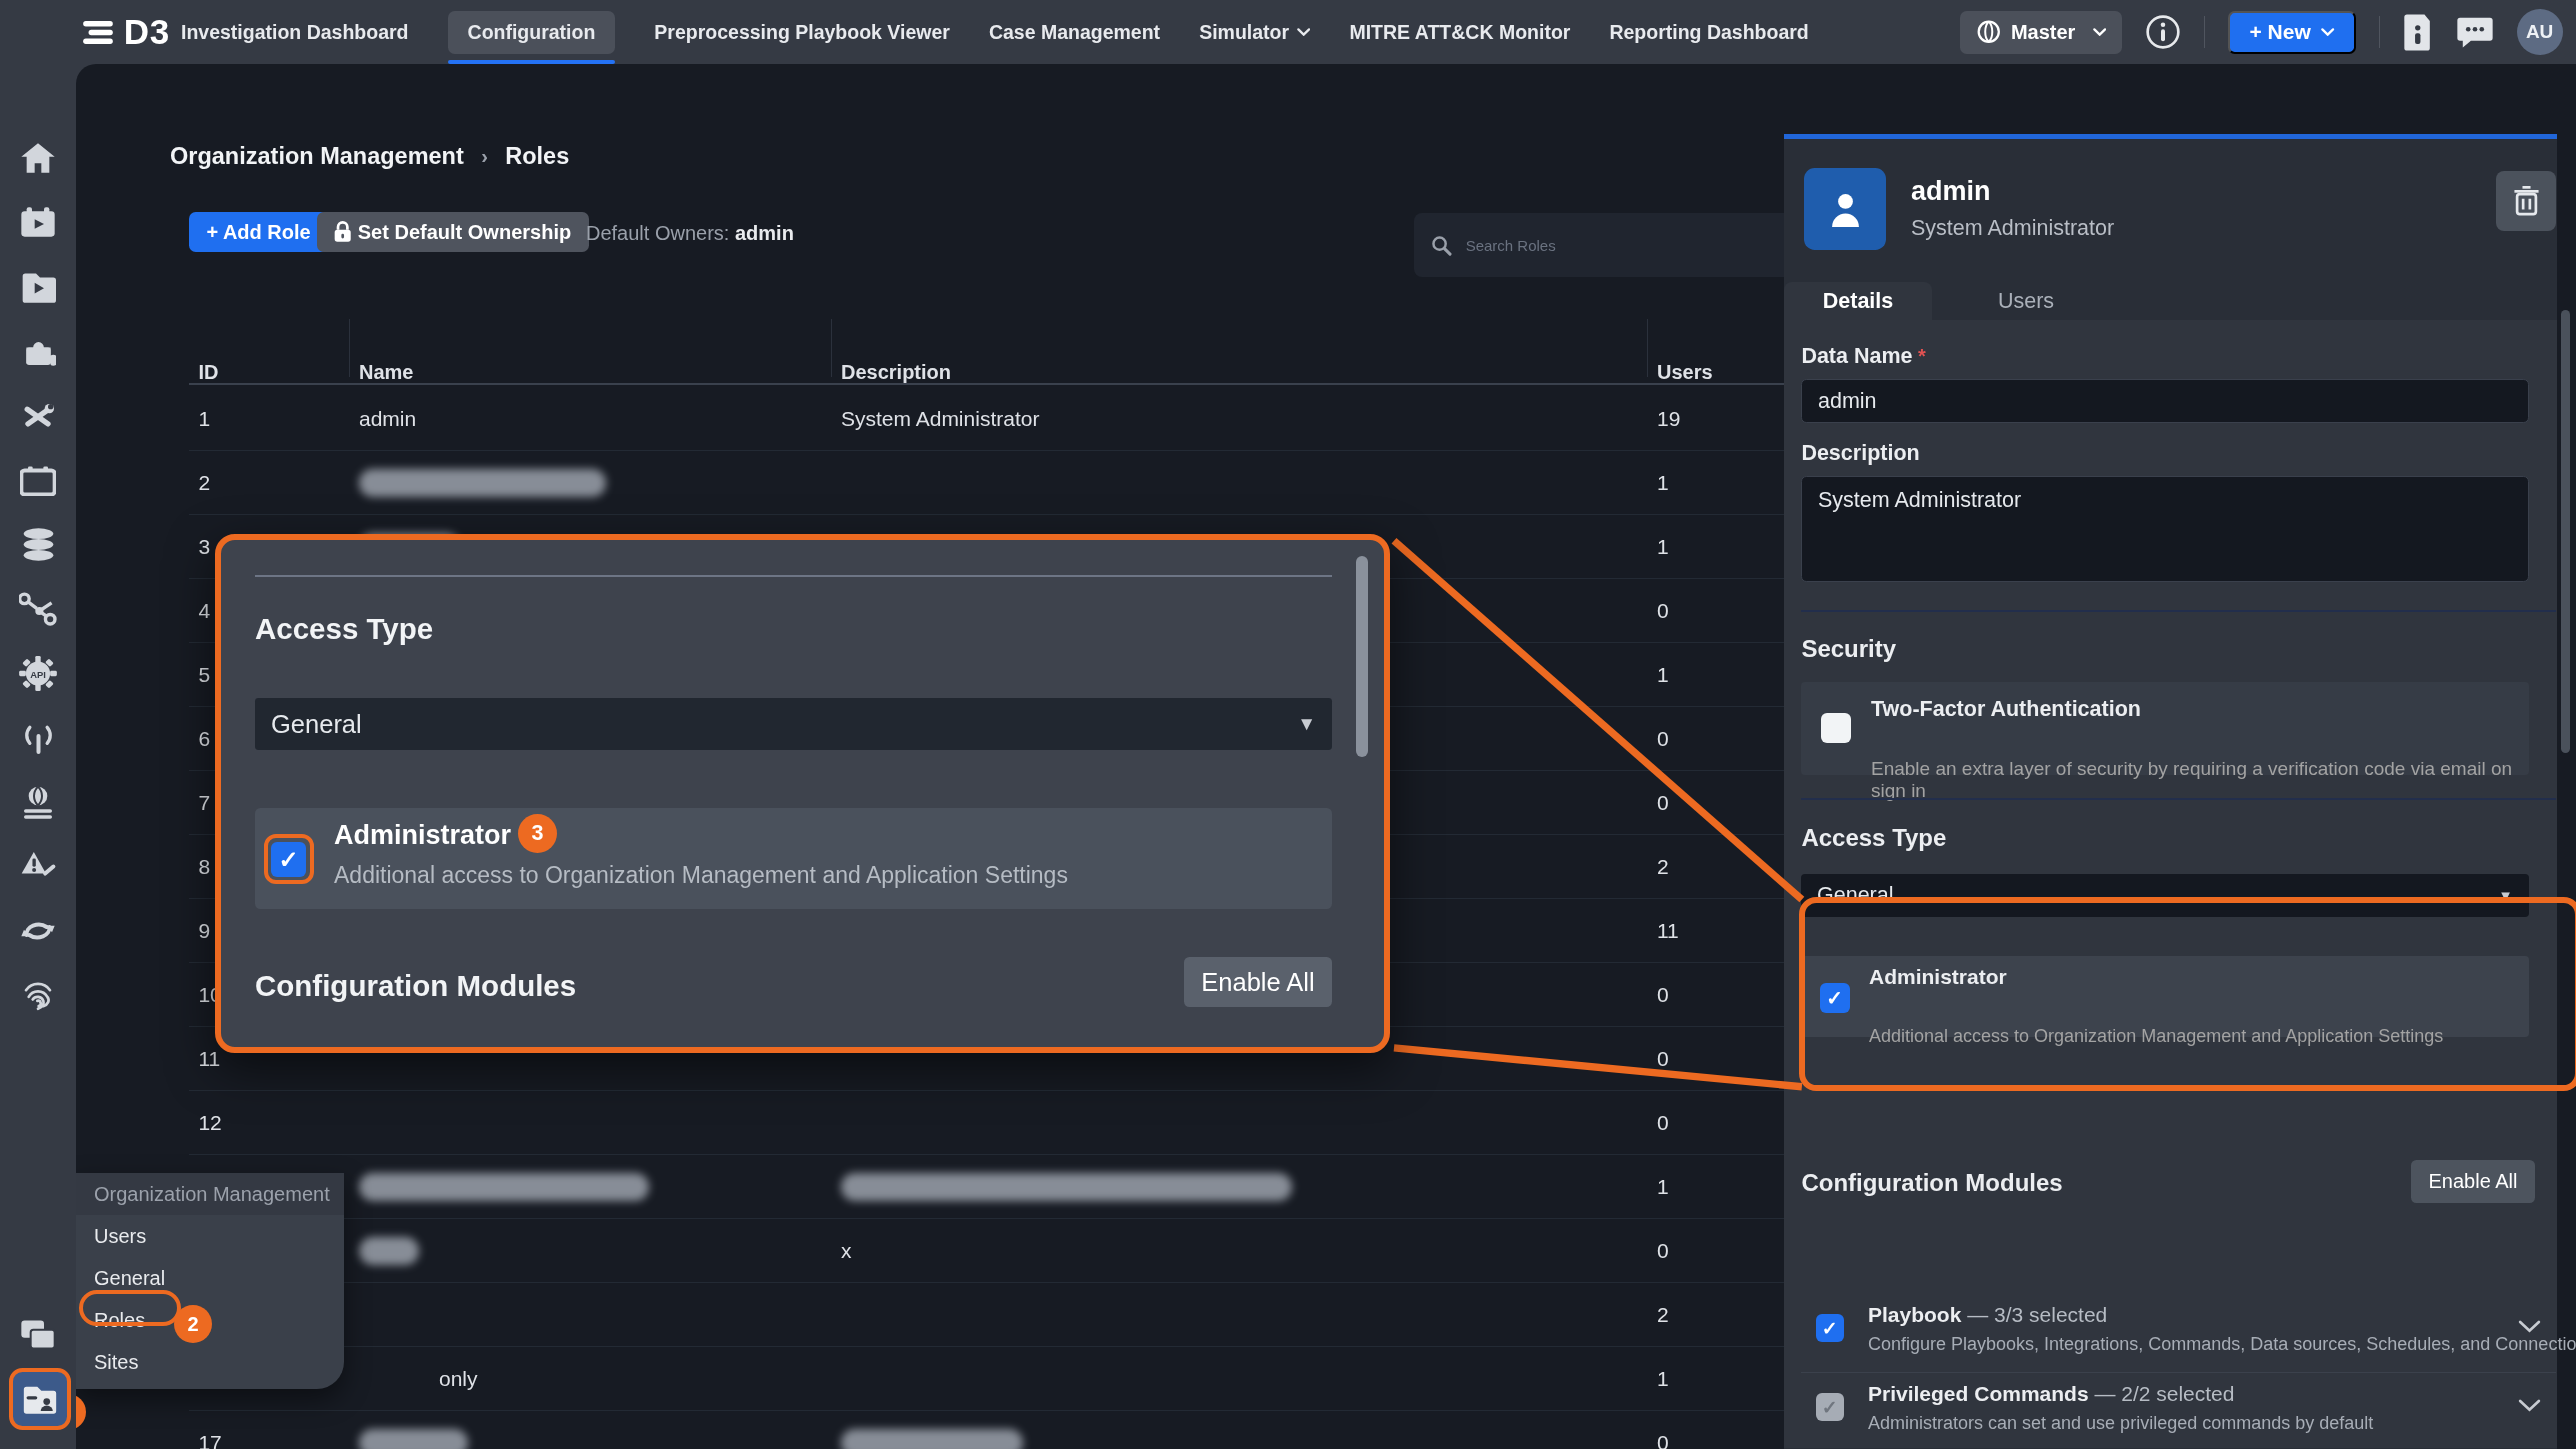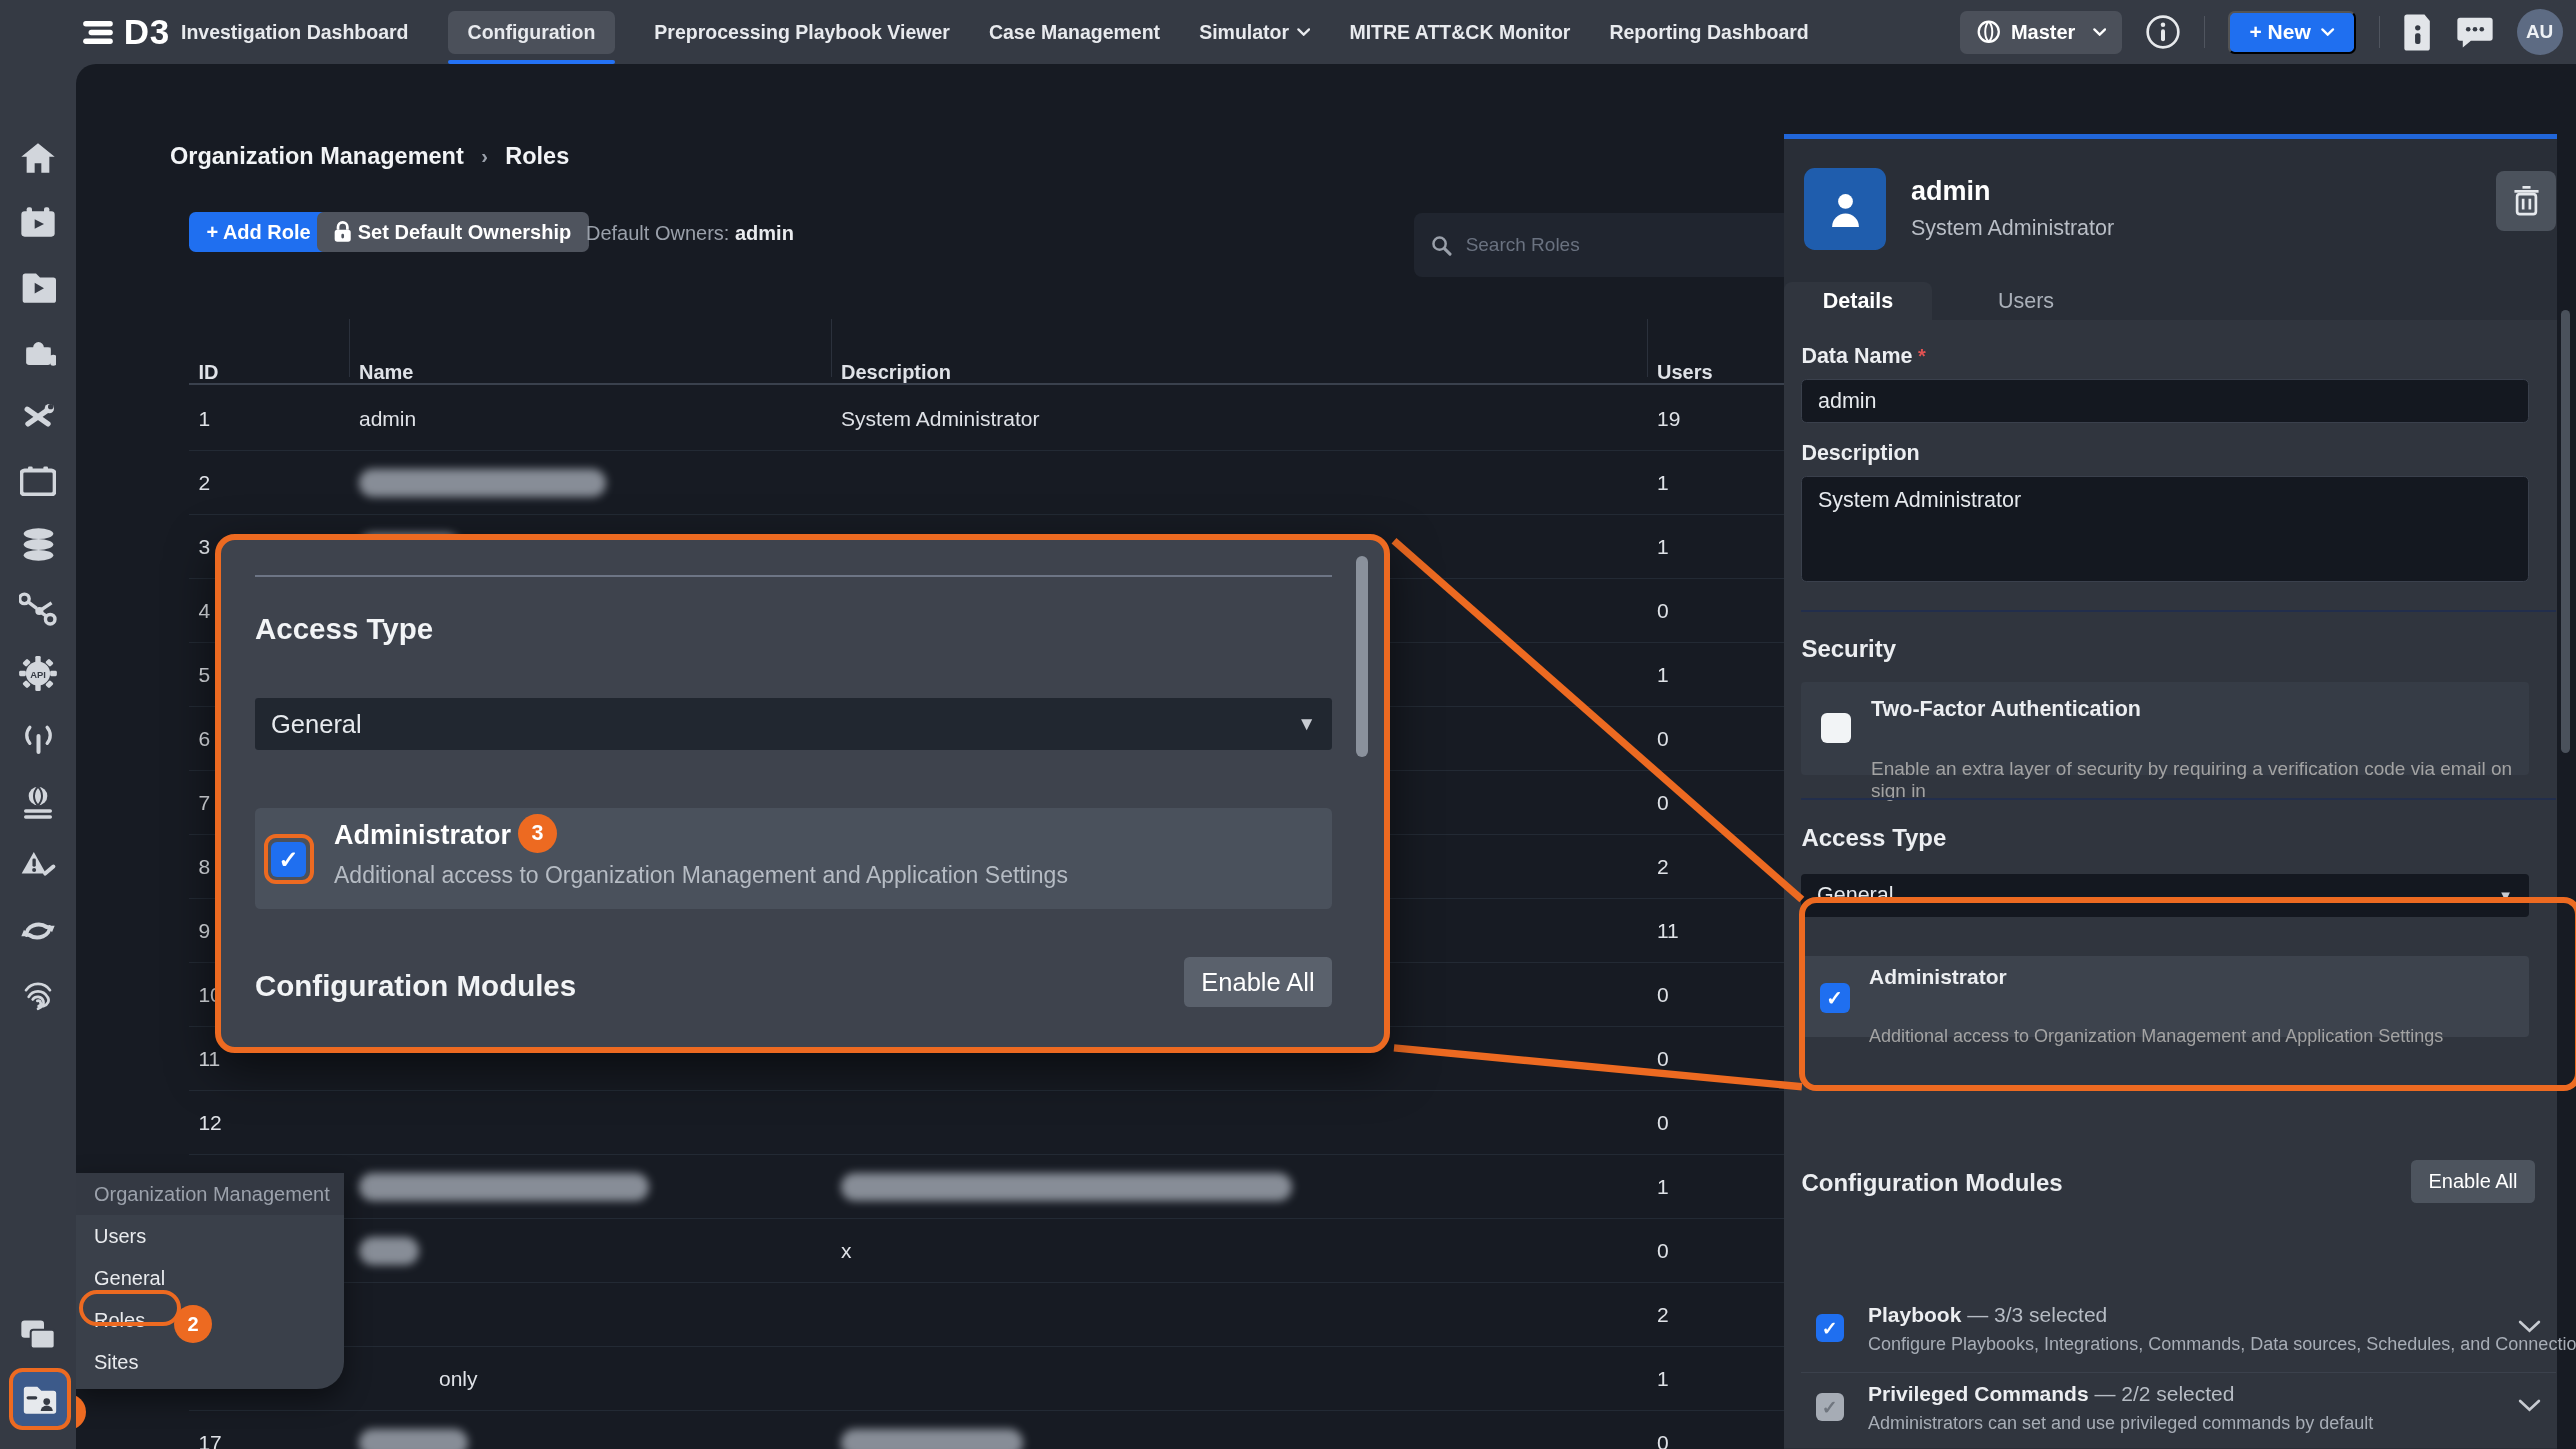--- a/index.html
+++ b/index.html
@@ -44,21 +44,21 @@
   #add-role-btn { position:absolute; left:113px; top:148px; height:40px; padding:0 17.4px; background:#1f6ff0;
                   color:#fff; font-size:20px; font-weight:600; border:none; border-radius:6.7px;
                   display:flex; align-items:center; gap:8px; z-index:2; }
   #set-ownership-btn { position:absolute; left:241px; top:148px; height:40px; padding:0 17.4px; background:#4f545e;
                   color:#fff; font-size:20px; font-weight:600; border:none; border-radius:6.7px;
                   display:flex; align-items:center; gap:6px; z-index:2; }
   #default-owners { position:absolute; left:510px; top:158px; font-size:20px; color:#9aa0aa; z-index:2; }
   #default-owners b { color:#e9ebee; font-weight:600; }
   #search-box { position:absolute; left:1338px; top:149px; width:400px; height:64px; background:#20252f;
                 border-radius:8px; display:flex; align-items:center; padding:0 17.4px; gap:13.4px; z-index:2; }
-  #search-box input { background:transparent; border:none; outline:none; color:#c9cdd3; font-size:19px; width:100%;
+  #search-box input { background:transparent; border:none; outline:none; color:#c9cdd3; font-size:15px; width:100%;
                 font-family:"Liberation Sans", sans-serif; }
   #search-box input::placeholder { color:#6a7280; }
 
   
   #table-header { position:absolute; left:113px; top:262px; width:1638px; height:59px; z-index:2;
                   border-bottom:2px solid #3a414d; }
   .th { position:absolute; color:#dfe2e7; font-size:20px; font-weight:700; top:35px;text-align:center; }
   .col-line { position:absolute; top:-6.7px; width:1.3px; height:58px; background:#2b313c; }
   #table-body { position:absolute; left:113px; top:323px; width:1638px; z-index:2; }
   .trow { position:relative; height:64px; border-bottom:1.3px solid #232a34; }

